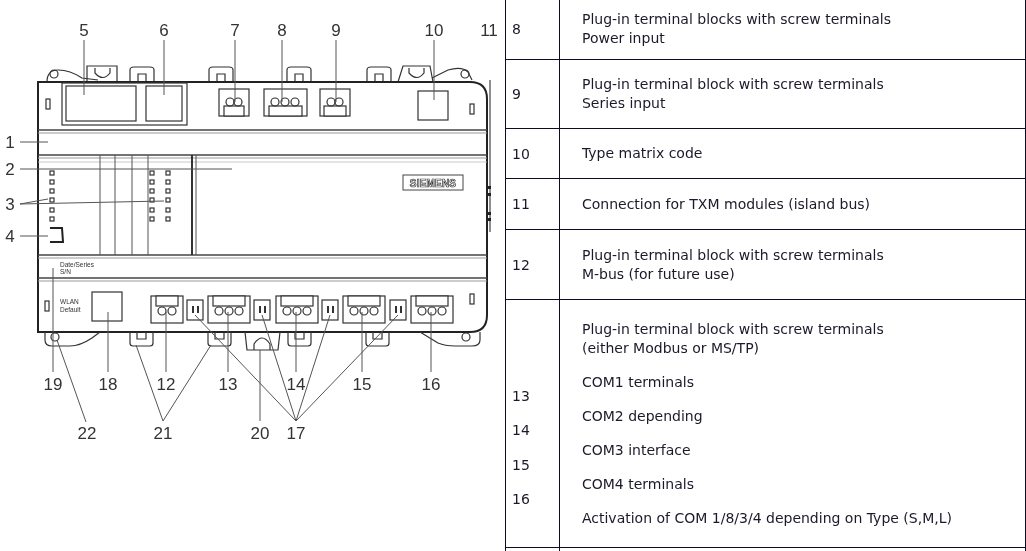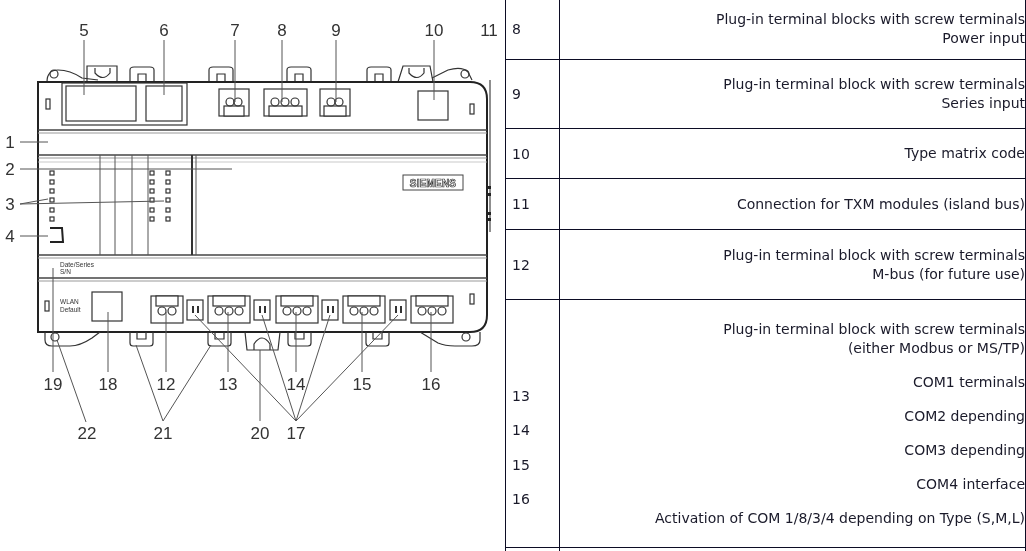--- a/index.html
+++ b/index.html
@@ -8,21 +8,21 @@
   #diagram text.callout { font-family:"Liberation Sans", sans-serif; font-size:17px; fill:#333; }
   #diagram text.small { font-family:"Liberation Sans", sans-serif; font-size:6.5px; fill:#333; }
   #diagram text.brand { font-family:"Liberation Sans", sans-serif; font-size:10px; font-weight:bold; fill:#fff; stroke:#333; stroke-width:0.7px; letter-spacing:0.2px; }
   .ln { stroke:#555; stroke-width:1; fill:none; }
   .ol { stroke:#333; stroke-width:1.2; fill:#fff; }
   .olf { stroke:#333; stroke-width:1.2; fill:none; }
 
   #legend-table { position:absolute; left:505px; top:-2px; border-collapse:collapse; font-family:"DejaVu Sans", sans-serif; font-size:14px; color:#1a1a2a; }
   #legend-table td { border:1.6px solid #0c0c24; vertical-align:middle; padding:0; }
   #legend-table td.num { width:48px; padding-left:6px; }
-  #legend-table td.desc { width:456px; padding-left:22px;text-align:right; }
+  #legend-table td.desc { width:456px; padding-left:22px; }
   .row-8 td { height:60px; }
   .row-9 td { height:68px; }
   .row-10 td { height:49px; }
   .row-11 td { height:50px; }
   .row-12 td { height:69px; }
   .row-13 td { height:247px; }
   .row-tail td { height:20px; }
   .line { line-height:19px; }
   .num-stack div { height:34.5px; line-height:34.5px; }
   .desc-stack .line { margin-bottom:0; }
@@ -315,23 +315,23 @@
     </td>
     <td class="desc">
       <div class="desc-stack">
         <div class="line">Plug-in terminal block with screw terminals</div>
         <div class="line">(either Modbus or MS/TP)</div>
         <div class="gap"></div>
         <div class="line">COM1 terminals</div>
         <div class="gap"></div>
         <div class="line">COM2 depending</div>
         <div class="gap"></div>
-        <div class="line">COM3 depending</div>
-        <div class="gap"></div>
-        <div class="line">COM4 interface</div>
+        <div class="line">COM3 interface</div>
+        <div class="gap"></div>
+        <div class="line">COM4 terminals</div>
         <div class="gap"></div>
         <div class="line">Activation of COM 1/8/3/4 depending on Type (S,M,L)</div>
       </div>
     </td>
   </tr>
   <tr class="row-tail">
     <td class="num"></td>
     <td class="desc"></td>
   </tr>
 </tbody>

